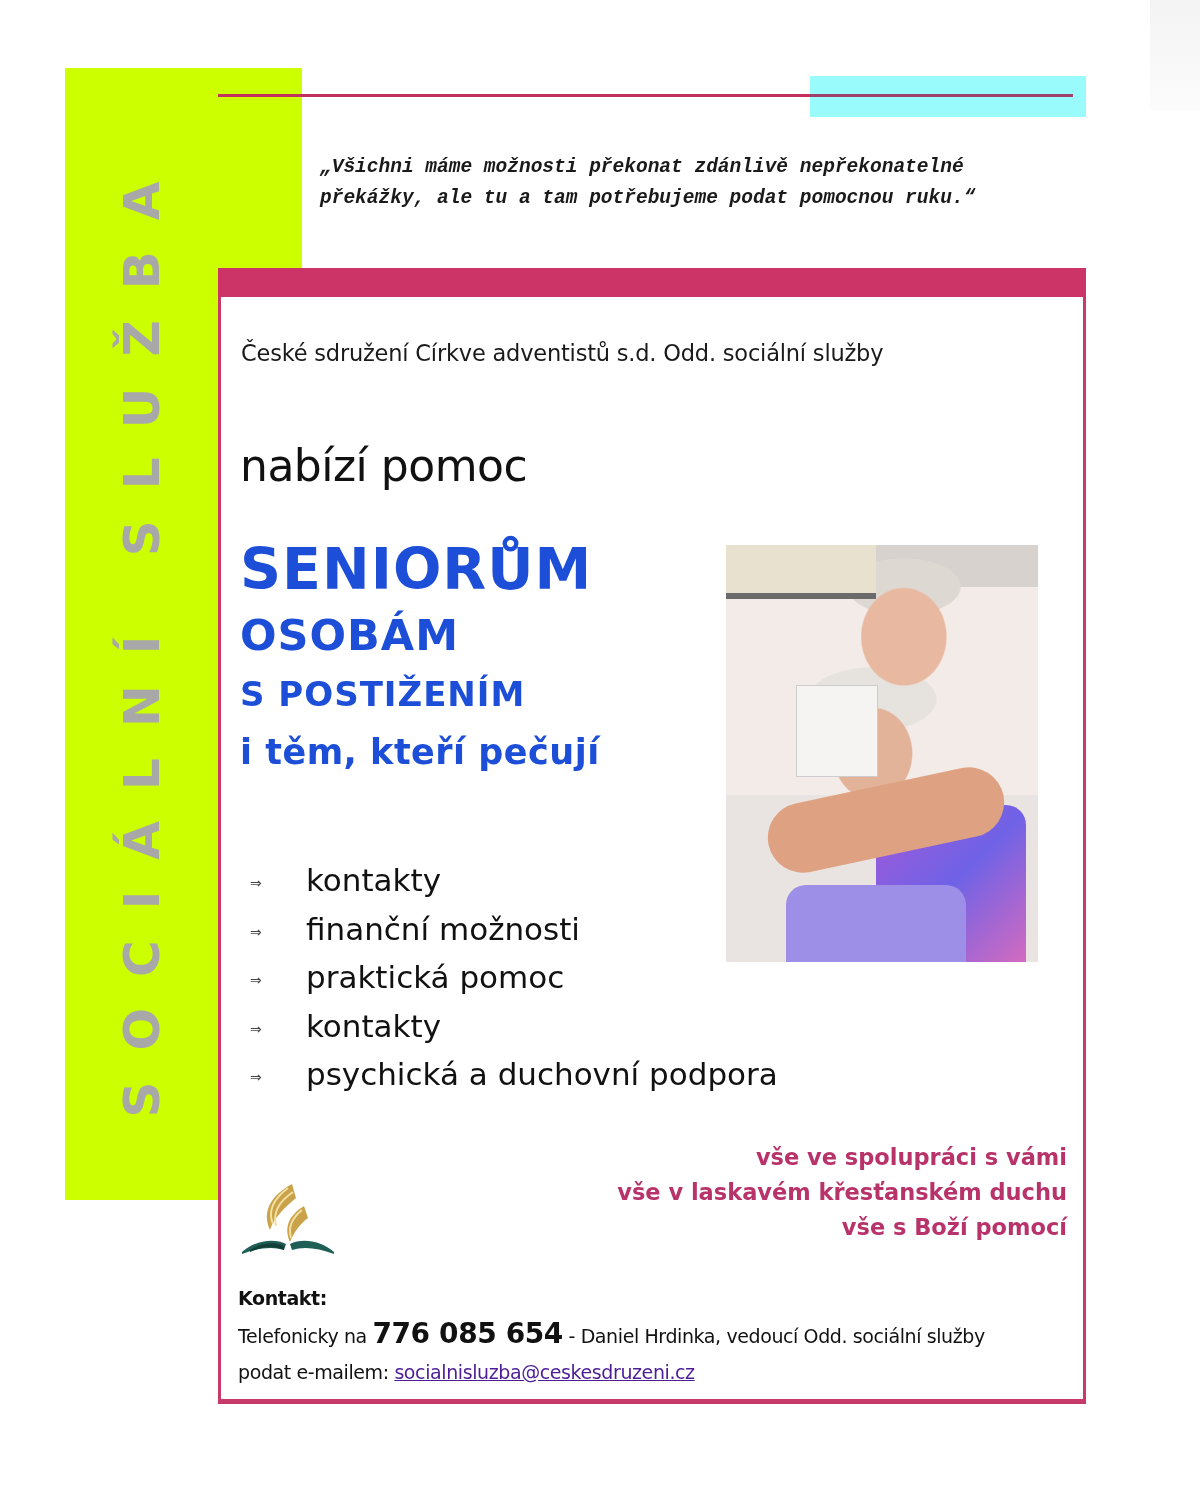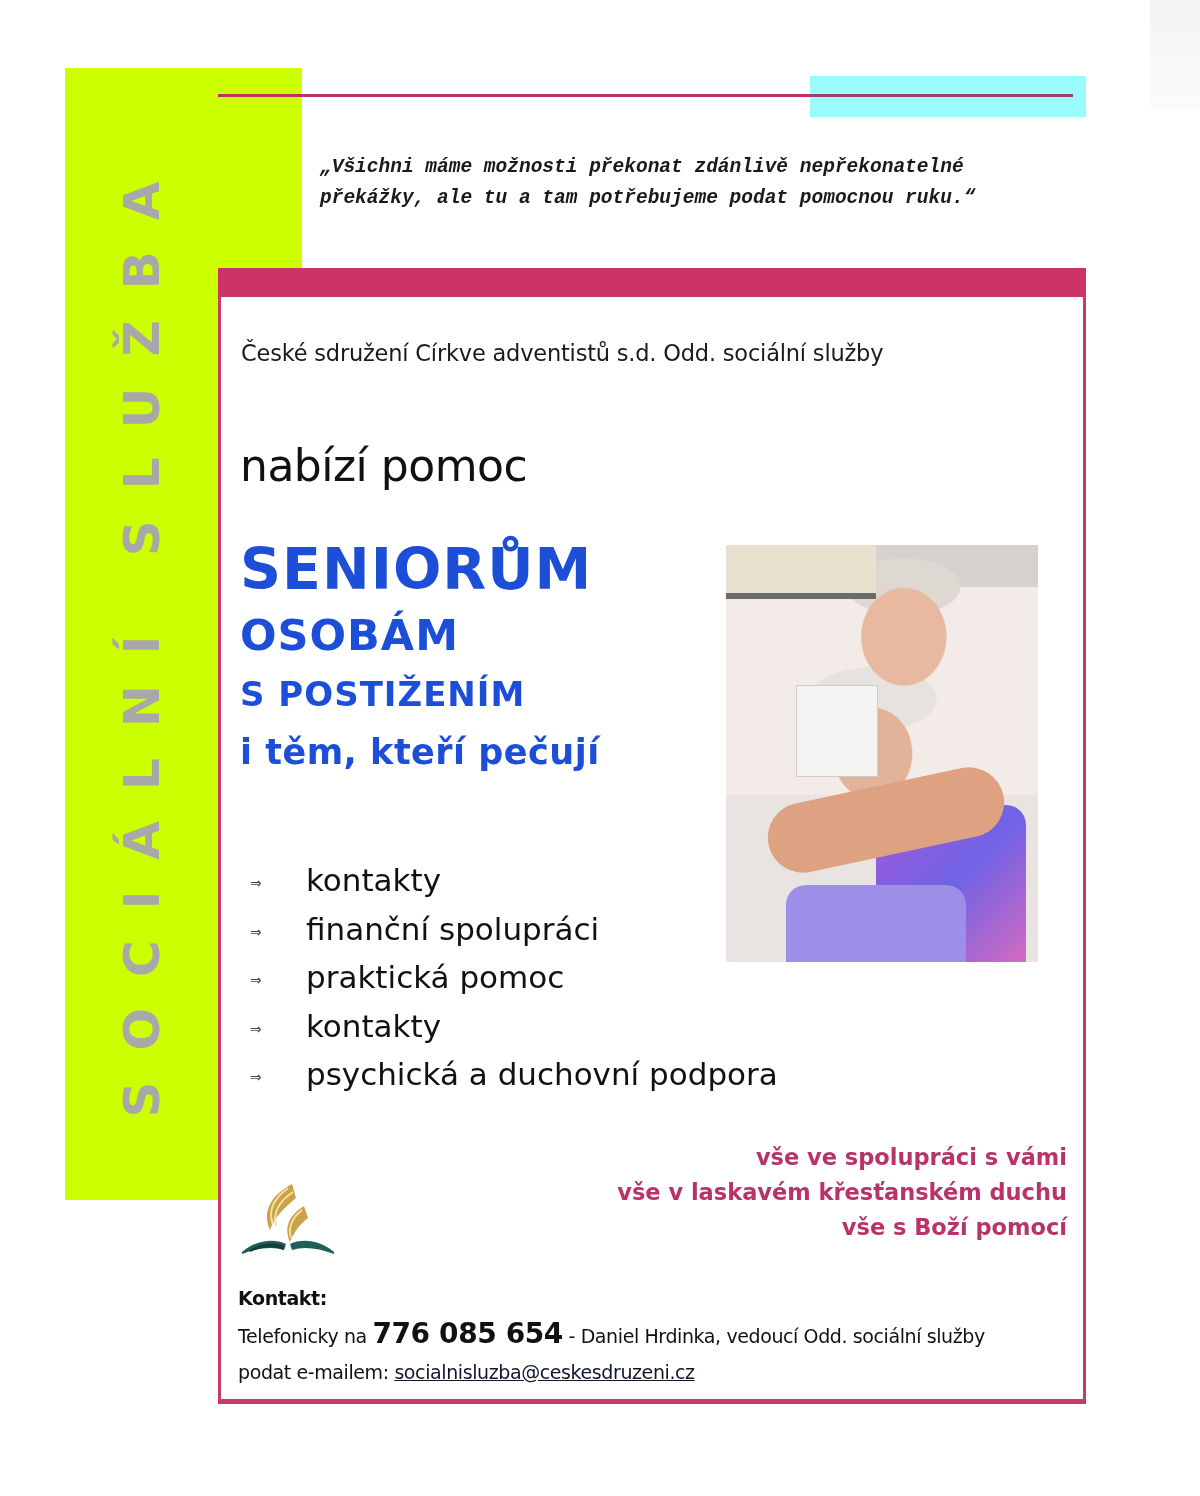--- a/index.html
+++ b/index.html
@@ -113,21 +113,21 @@
     position:absolute; right:133px; top:1140px; text-align:right;
     color:#b8336a; font-weight:bold; font-size:22.5px; line-height:35px;
   }
   .logo { position:absolute; left:240px; top:1178px; width:96px; height:84px; }
   .contact {
     position:absolute; left:238px; top:1280px;
     font-size:19px; color:#111; line-height:36px; letter-spacing:-0.4px;
   }
   .contact .label { font-weight:bold; }
   .contact .phone { font-weight:bold; font-size:28px; }
-  .contact a { color:#0f172a; text-decoration:underline; }
+  .contact a { color:#4c1d95; text-decoration:underline; }
 </style>
 </head>
 <body>
 
 <div class="right-shade"></div>
 
 <div class="lime-bar"></div>
 <div class="vertical-title">
   <span>SOCIÁLNÍ SLUŽBA</span>
 </div>
@@ -163,21 +163,21 @@
   <div class="arms"></div>
 </div>
 
 <ul class="services">
   <li>
     <span class="arrow">⇒</span>
     <span>kontakty</span>
   </li>
   <li>
     <span class="arrow">⇒</span>
-    <span>finanční spolupráci</span>
+    <span>finanční možnosti</span>
   </li>
   <li>
     <span class="arrow">⇒</span>
     <span>praktická pomoc</span>
   </li>
   <li>
     <span class="arrow">⇒</span>
     <span>kontakty</span>
   </li>
   <li>

